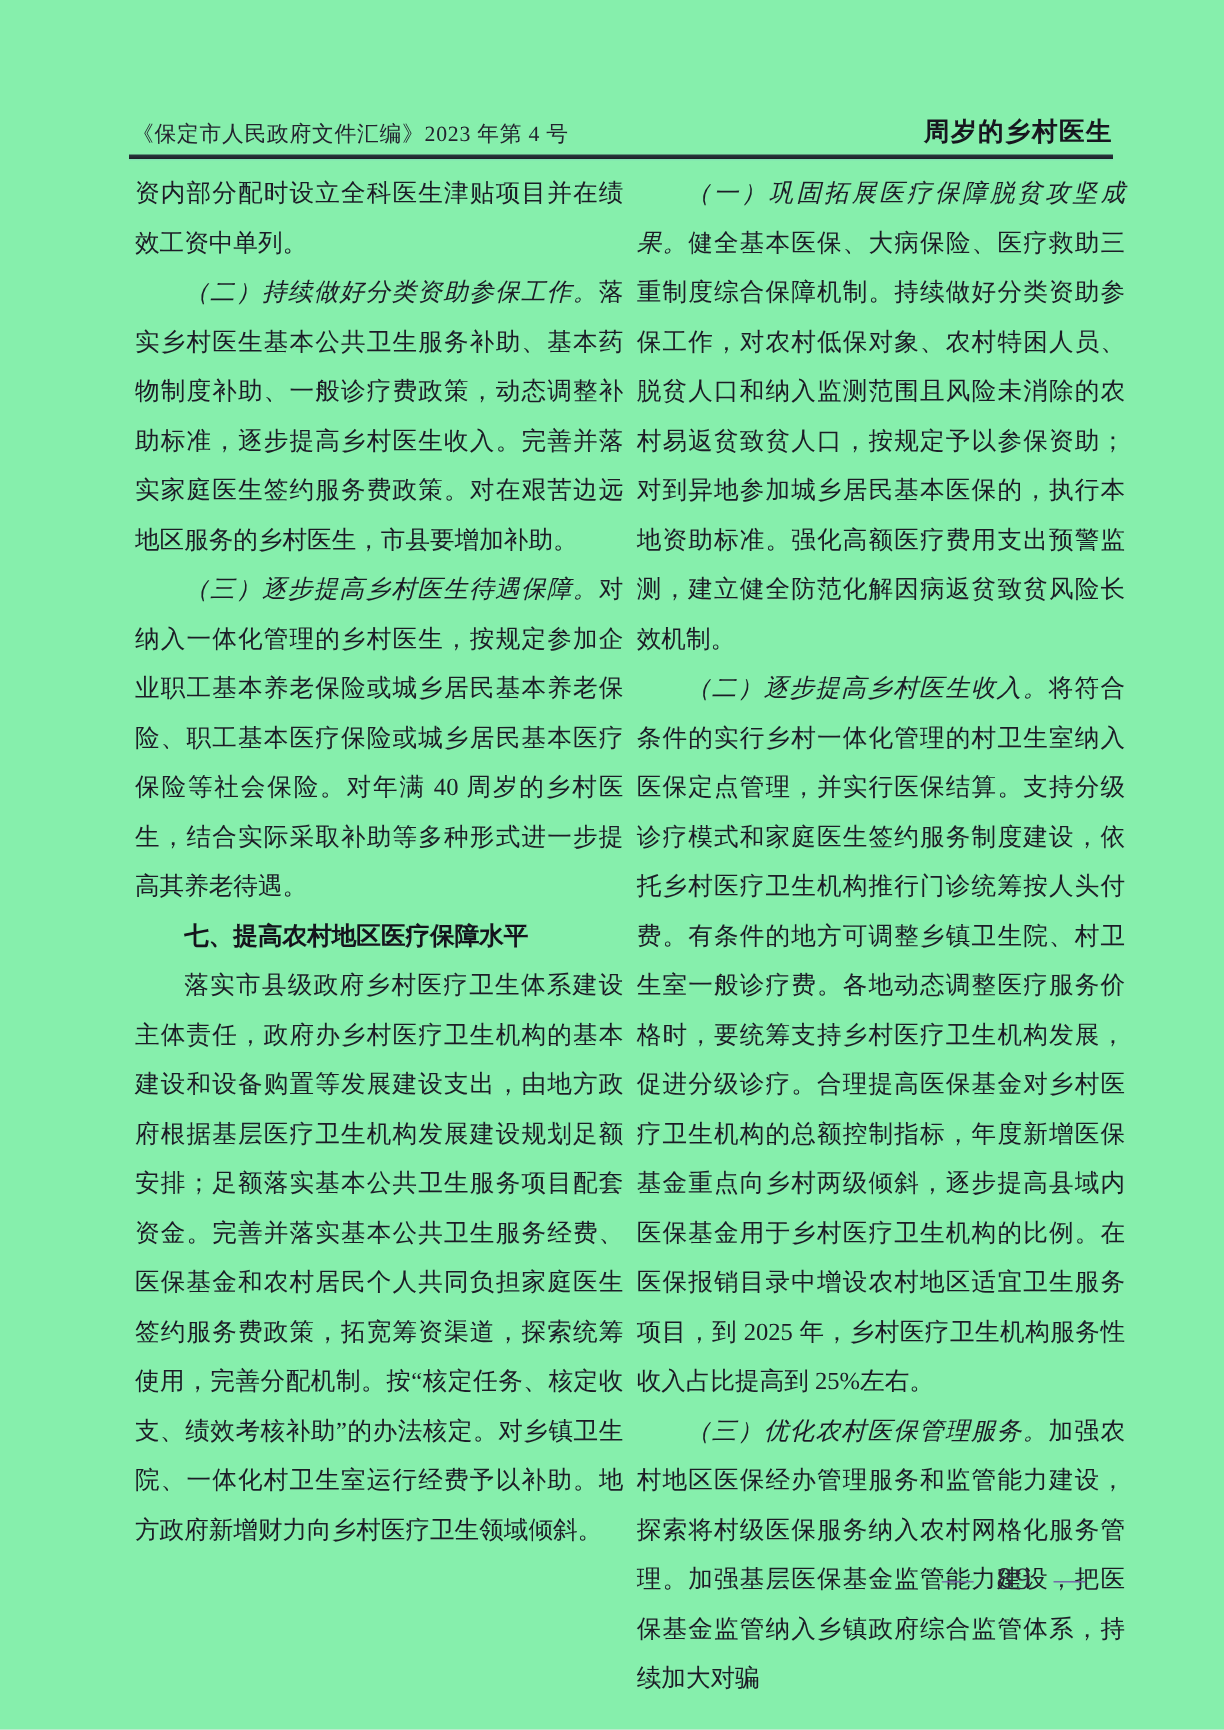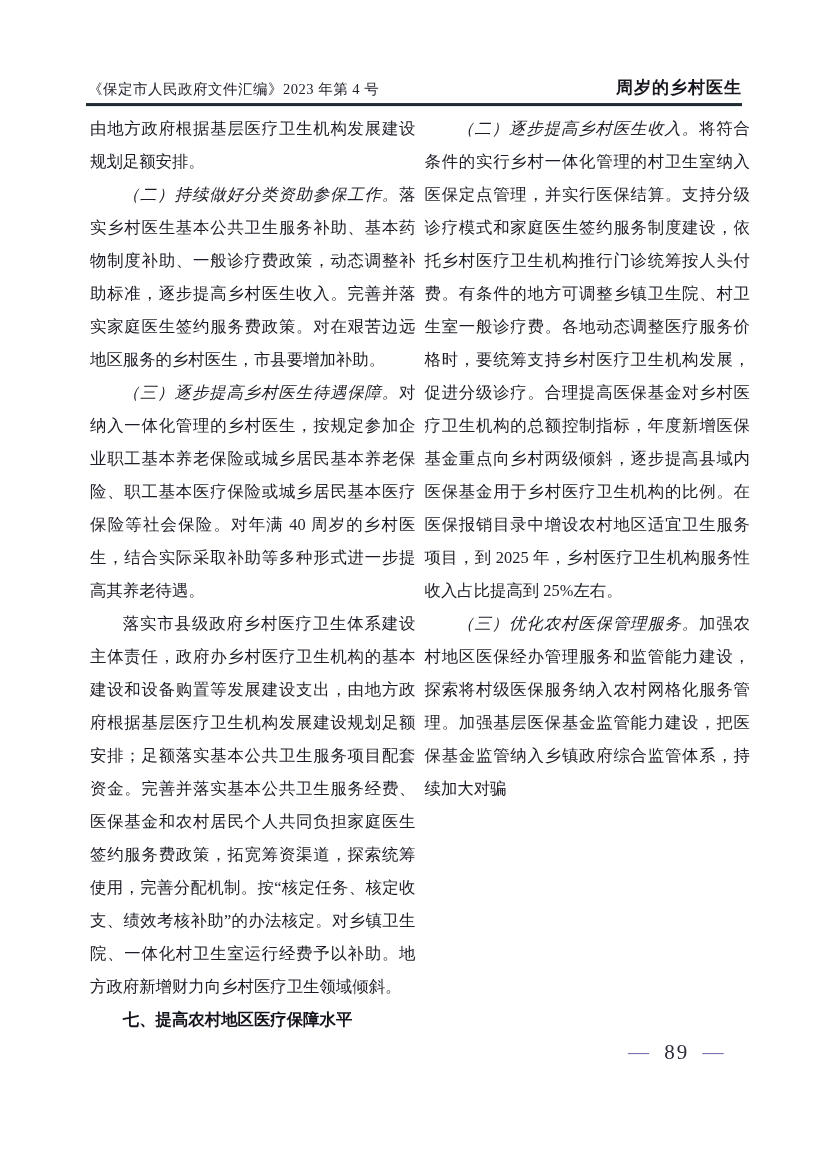--- a/index.html
+++ b/index.html
@@ -5,21 +5,21 @@
   html, body {
     margin: 0;
     padding: 0;
     background: #e8e8e6;
   }
   .page {
     position: relative;
     width: 816px;
     height: 1153px;
     margin: 0 auto;
-    background: #ffffff;
+    background: #86efac;
     overflow: hidden;
     font-family: "Liberation Serif", "DejaVu Serif", serif;
     color: #1e1e28;
   }
   
   .header {
     position: absolute;
     top: 76px;
     left: 88px;
     width: 654px;
@@ -105,27 +105,28 @@
 <div class="page">
 
   <div class="header">
     <span class="header-left">《保定市人民政府文件汇编》2023 年第 4 号</span>
     <span class="header-right">周岁的乡村医生</span>
   </div>
   <div class="header-rule"></div>
 
   <div class="columns">
     <div class="column">
-        <p class=""><span class="normal">由地方政府根据基层医疗卫生机构发展建设规划足额安排。</span></p>
+        <p class=""><span class="normal">资内部分配时设立全科医生津贴项目并在绩效工资中单列。</span></p>
         <p class="indent"><span class="kaiti">（二）持续做好分类资助参保工作。</span><span class="normal">落实乡村医生基本公共卫生服务补助、基本药物制度补助、一般诊疗费政策，动态调整补助标准，逐步提高乡村医生收入。完善并落实家庭医生签约服务费政策。对在艰苦边远地区服务的乡村医生，市县要增加补助。</span></p>
         <p class="indent"><span class="kaiti">（三）逐步提高乡村医生待遇保障。</span><span class="normal">对纳入一体化管理的乡村医生，按规定参加企业职工基本养老保险或城乡居民基本养老保险、职工基本医疗保险或城乡居民基本医疗保险等社会保险。对年满 40 周岁的乡村医生，结合实际采取补助等多种形式进一步提高其养老待遇。</span></p>
+        <p class="indent heading"><span class="normal">七、提高农村地区医疗保障水平</span></p>
         <p class="indent"><span class="normal">落实市县级政府乡村医疗卫生体系建设主体责任，政府办乡村医疗卫生机构的基本建设和设备购置等发展建设支出，由地方政府根据基层医疗卫生机构发展建设规划足额安排；足额落实基本公共卫生服务项目配套资金。完善并落实基本公共卫生服务经费、医保基金和农村居民个人共同负担家庭医生签约服务费政策，拓宽筹资渠道，探索统筹使用，完善分配机制。按“核定任务、核定收支、绩效考核补助”的办法核定。对乡镇卫生院、一体化村卫生室运行经费予以补助。地方政府新增财力向乡村医疗卫生领域倾斜。</span></p>
-        <p class="indent heading"><span class="normal">七、提高农村地区医疗保障水平</span></p>
       </div>
     <div class="column">
+        <p class="indent"><span class="kaiti">（一）巩固拓展医疗保障脱贫攻坚成果。</span><span class="normal">健全基本医保、大病保险、医疗救助三重制度综合保障机制。持续做好分类资助参保工作，对农村低保对象、农村特困人员、脱贫人口和纳入监测范围且风险未消除的农村易返贫致贫人口，按规定予以参保资助；对到异地参加城乡居民基本医保的，执行本地资助标准。强化高额医疗费用支出预警监测，建立健全防范化解因病返贫致贫风险长效机制。</span></p>
         <p class="indent"><span class="kaiti">（二）逐步提高乡村医生收入。</span><span class="normal">将符合条件的实行乡村一体化管理的村卫生室纳入医保定点管理，并实行医保结算。支持分级诊疗模式和家庭医生签约服务制度建设，依托乡村医疗卫生机构推行门诊统筹按人头付费。有条件的地方可调整乡镇卫生院、村卫生室一般诊疗费。各地动态调整医疗服务价格时，要统筹支持乡村医疗卫生机构发展，促进分级诊疗。合理提高医保基金对乡村医疗卫生机构的总额控制指标，年度新增医保基金重点向乡村两级倾斜，逐步提高县域内医保基金用于乡村医疗卫生机构的比例。在医保报销目录中增设农村地区适宜卫生服务项目，到 2025 年，乡村医疗卫生机构服务性收入占比提高到 25%左右。</span></p>
         <p class="indent"><span class="kaiti">（三）优化农村医保管理服务。</span><span class="normal">加强农村地区医保经办管理服务和监管能力建设，探索将村级医保服务纳入农村网格化服务管理。加强基层医保基金监管能力建设，把医保基金监管纳入乡镇政府综合监管体系，持续加大对骗</span></p>
       </div>
   </div>
 
   <div class="footer">
     <span class="dash">—</span>
     <span class="num">89</span>
     <span class="dash">—</span>
   </div>

